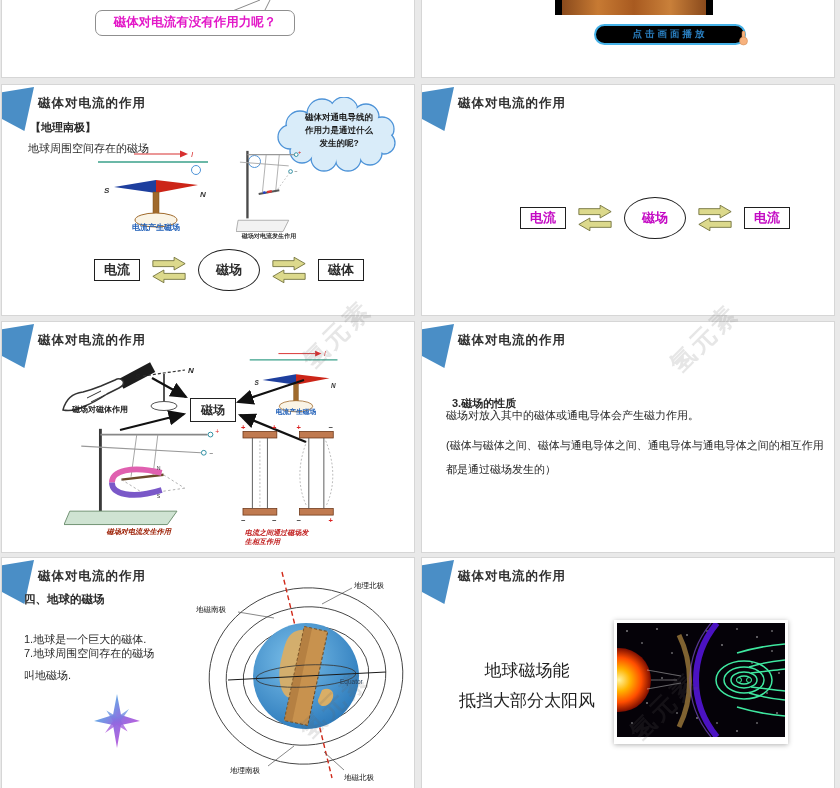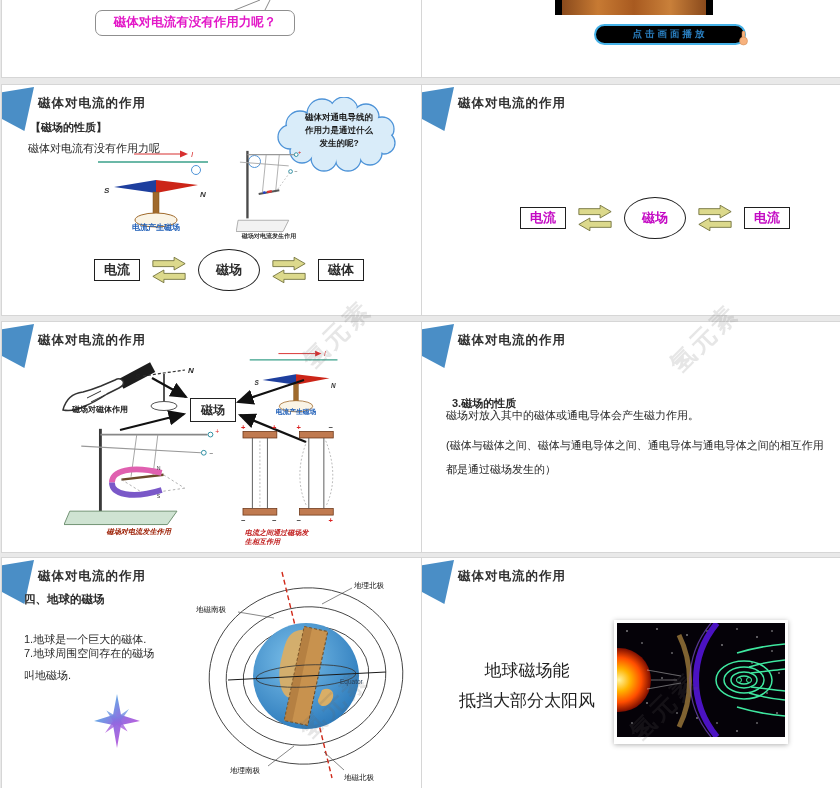--- a/index.html
+++ b/index.html
@@ -1,18 +1,18 @@
 <!DOCTYPE html>
 <html><head>
 <meta charset="utf-8">
 <style>
   html,body{margin:0;padding:0;}
   .page{position:relative;width:840px;height:788px;background:#e9e9e9;overflow:hidden;
         font-family:"Liberation Sans","DejaVu Sans",sans-serif;color:#2d2d2d;}
-  .cell{position:absolute;background:#fff;overflow:hidden;box-shadow:0 0 0 1px #d6d6d6;padding-left:32px;}
+  .cell{position:absolute;background:#fff;overflow:hidden;box-shadow:0 0 0 1px #d6d6d6;}
   .abs{position:absolute;}
   
   .corner{position:absolute;left:0;top:2px;width:32px;height:44px;background:#4a8ec6;
           clip-path:polygon(0 12%,100% 0,70% 100%,0 73%);}
   .stitle{position:absolute;left:36px;top:10px;font-size:12.5px;font-weight:700;color:#303030;letter-spacing:1px;}
   
   .flow{position:absolute;display:flex;align-items:center;gap:12px;}
   .fbox{min-width:46px;height:22px;border:1.6px solid #1f1f1f;display:flex;align-items:center;justify-content:center;
         font-weight:700;font-size:13px;background:#fff;padding:0 5px;box-sizing:border-box;}
   .fell{width:62px;height:42px;border:1.6px solid #1f1f1f;border-radius:50%;display:flex;align-items:center;
@@ -59,22 +59,22 @@
     <div class="pill">点击画面播放</div>
     <svg class="abs" style="left:314px;top:31px;width:14px;height:15px;">
       <rect x="6" y="0" width="3" height="9" rx="1.4" fill="#f7b27d" stroke="#c9854f" stroke-width="0.5"></rect>
       <circle cx="7.5" cy="10" r="4" fill="#f7b27d" stroke="#c9854f" stroke-width="0.5"></circle>
     </svg>
   </div>
 
   <div class="cell" style="left:2px;top:85px;width:412px;height:230px;">
     <div class="corner"></div>
     <div class="stitle">磁体对电流的作用</div>
-    <div class="body" style="left:28px;top:35px;font-weight:700;">【磁场的性质】</div>
-    <div class="body" style="left:26px;top:56px;">磁体对电流有没有作用力呢</div>
+    <div class="body" style="left:28px;top:35px;font-weight:700;">【地理南极】</div>
+    <div class="body" style="left:26px;top:56px;">地球周围空间存在的磁场</div>
 
     <svg class="abs" style="left:94px;top:62px;width:120px;height:84px;" viewBox="0 0 120 84">
       <line x1="2" y1="15" x2="112" y2="15" stroke="#3aa08a" stroke-width="1.6"></line>
       <line x1="38" y1="7" x2="84" y2="7" stroke="#d83030" stroke-width="1.2"></line>
       <polygon points="84,3.5 92,7 84,10.5" fill="#d83030"></polygon>
       <text x="95" y="10" font-size="8" font-style="italic" fill="#d83030">I</text>
       <polygon points="18,40 60,33 60,46" fill="#1e3f9e"></polygon>
       <polygon points="60,33 102,38 60,46" fill="#cc2518"></polygon>
       <text x="8" y="46" font-size="8" font-style="italic" font-weight="bold" fill="#333">S</text>
       <text x="104" y="50" font-size="8" font-style="italic" font-weight="bold" fill="#333">N</text>

